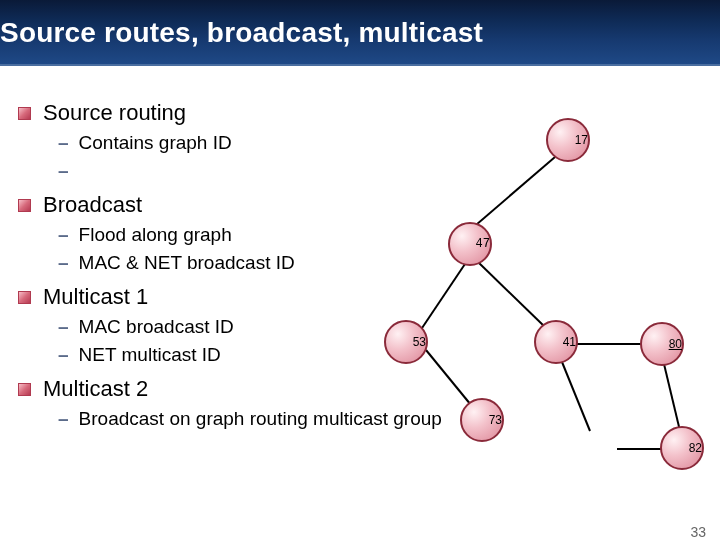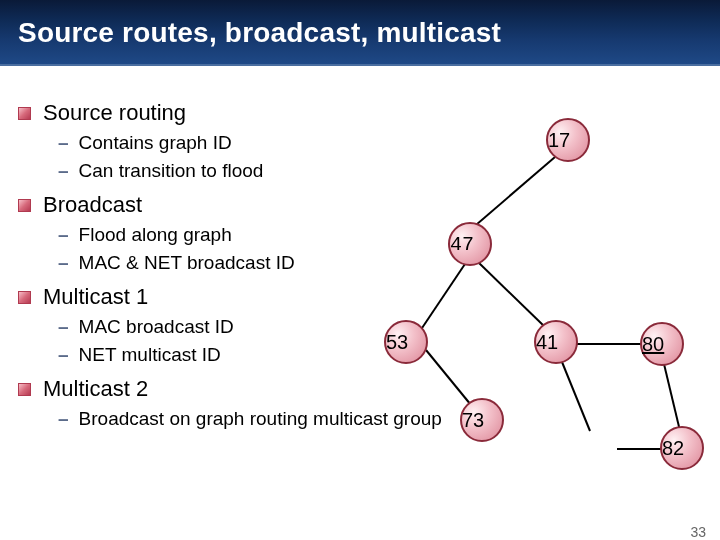--- a/index.html
+++ b/index.html
@@ -1,42 +1,42 @@
 <!DOCTYPE html>
 <html><head>
 <meta charset="utf-8">
 <style>
   * { box-sizing: border-box; margin: 0; padding: 0; }
   html, body { width: 720px; height: 540px; overflow: hidden; font-family: Arial, Helvetica, sans-serif; background: #fff; }
   .slide { width: 720px; height: 540px; position: relative; }
   .titlebar {
     width: 100%; height: 66px;
     background: linear-gradient(to bottom, #0a1a38 0%, #0e2a55 30%, #16396f 60%, #1f4a88 100%);
-    display: flex; align-items: center; padding-left: 18px;
+    display: flex; align-items: center; 
     color: #fff; position: relative; overflow: hidden;
   }
   .titlebar::after {
     content: ""; position: absolute; left:0; right:0; bottom:0; height:2px; background:#4a6ea0;
   }
   .titlebar h1 { font-size: 28px; font-weight: bold; letter-spacing: 0.2px; }
   .content { position: absolute; top: 90px; left: 18px; right: 18px; bottom: 30px; }
   .lvl1 { font-size: 22px; margin-top: 10px; display: flex; align-items: center; }
   .lvl1 .bullet1 {
     width: 13px; height: 13px; display: inline-block; margin-right: 12px;
     background: linear-gradient(135deg, #f7bfc8 0%, #d76a7c 50%, #b63a52 100%);
     border: 1px solid #b03a50;
   }
   .lvl2 { font-size: 19px; margin-top: 6px; margin-left: 40px; display: flex; align-items: center; }
   .lvl2 .dash { color: #5b6b8a; margin-right: 10px; font-weight: bold; }
   .pagenum { position: absolute; right: 14px; bottom: 0; font-size: 14px; color: #666; }
 
   .node {
     position: absolute; width: 44px; height: 44px; border-radius: 50%;
-    display: flex; align-items: center; justify-content: flex-start;
-    font-size: 20px; font-weight: 400; border: 2px solid #8a2a3a;
+    display: flex; align-items: center; justify-content: flex-end;
+    font-size: 12px; font-weight: 400; border: 2px solid #8a2a3a;
     background: radial-gradient(circle at 30% 30%, #fff1f3 0%, #f3c1ca 40%, #e49aa8 80%, #d88396 100%);
     color: #000;
   }
   svg.edges { position: absolute; top:0; left:0; width:720px; height:540px; pointer-events:none; }
 </style>
 </head>
 <body>
 
 <div class="slide">
   <div class="titlebar">
@@ -48,21 +48,20 @@
     <div class="lvl1">
       <span class="bullet1"></span>
       <span>Source routing</span>
     </div>
     <div class="lvl2">
       <span class="dash">–</span>
       <span>Contains graph ID</span>
     </div>
     <div class="lvl2">
       <span class="dash">–</span>
-      <span>Can transition to flood</span>
     </div>
 
     <div class="lvl1">
       <span class="bullet1"></span>
       <span>Broadcast</span>
     </div>
     <div class="lvl2">
       <span class="dash">–</span>
       <span>Flood along graph</span>
     </div>

